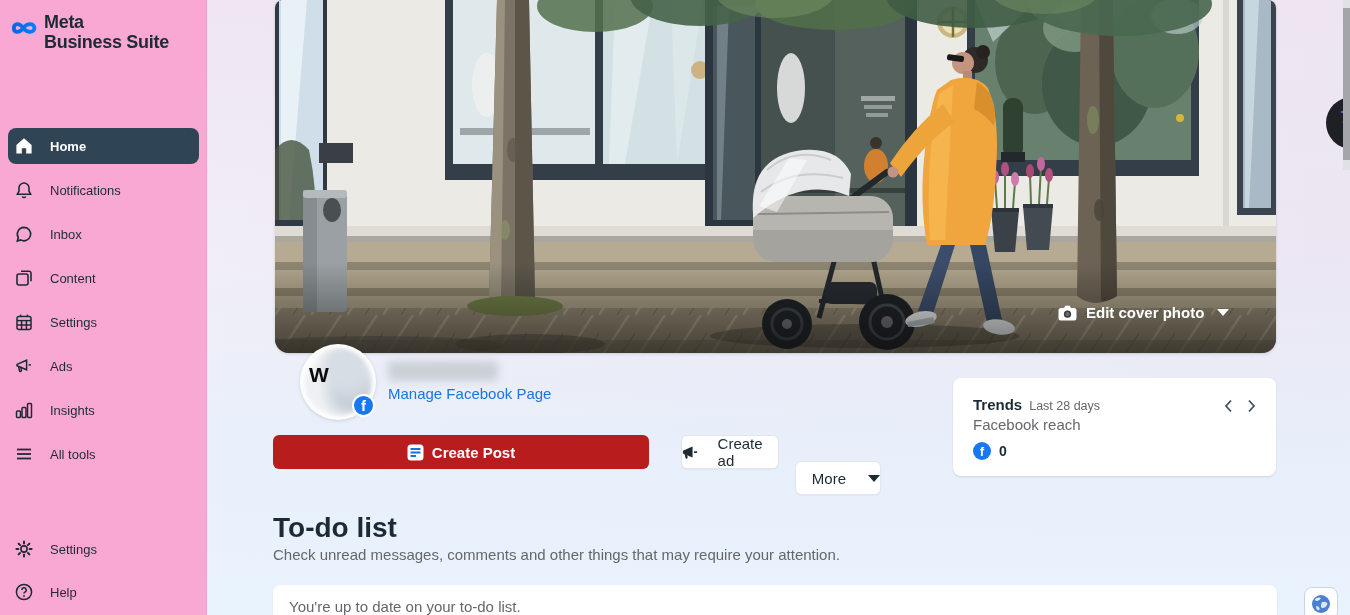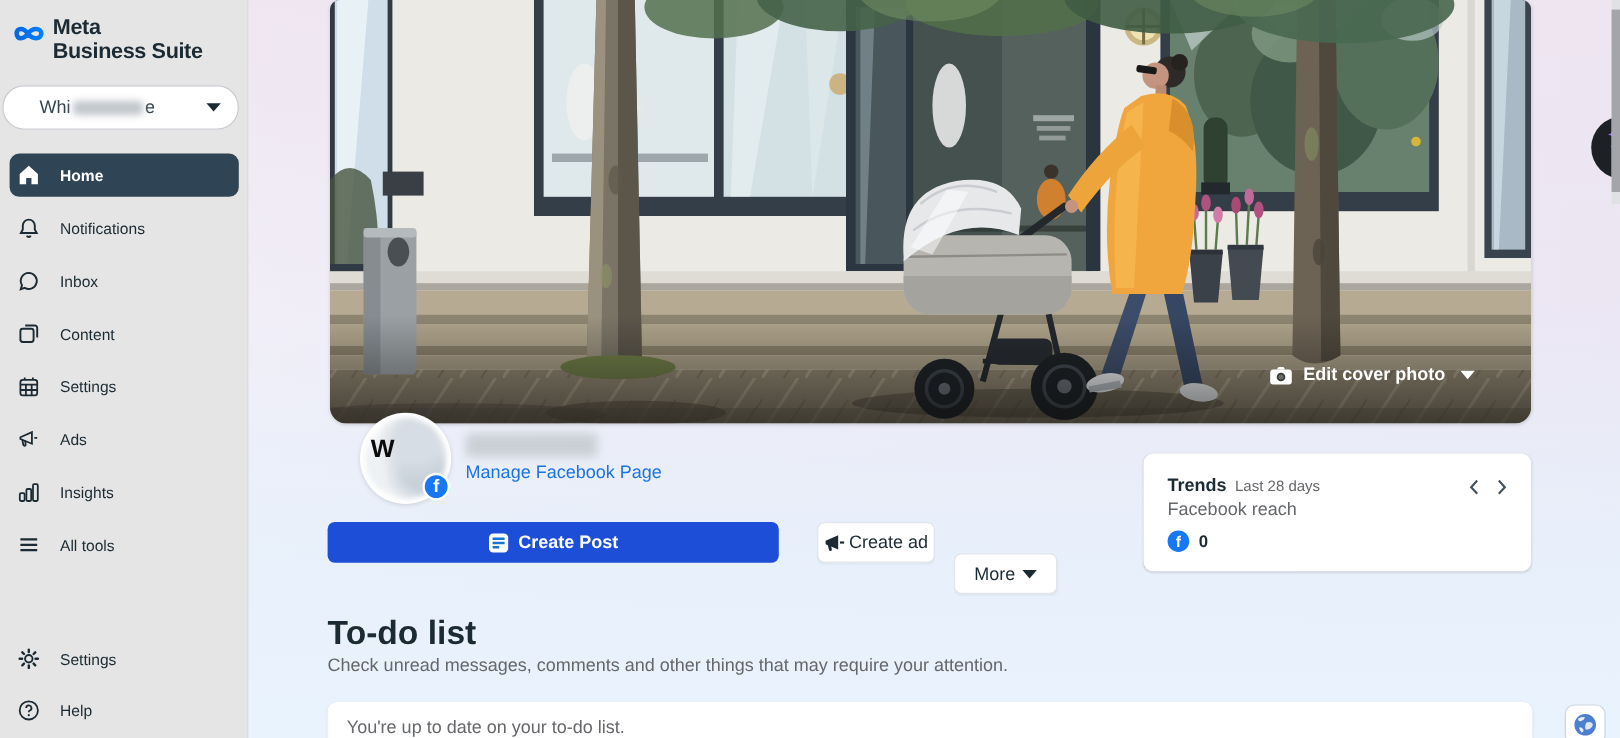--- a/index.html
+++ b/index.html
@@ -7,21 +7,21 @@
   body {
     position:relative; overflow:hidden;
     font-family:"Liberation Sans", sans-serif;
     color:#1c2b33;
     background-image:
       linear-gradient(to bottom, rgba(238,229,241,.95) 0%, rgba(235,232,246,.55) 42%, rgba(231,240,251,.92) 74%, #e9f3fd 100%),
       linear-gradient(to right, #fbfafb 0%, #f0e8f3 55%, #ece4f0 100%);
   }
 
   
-  .sidebar { position:absolute; left:0; top:0; width:207px; height:615px; background:#e5e5e5;
+  .sidebar { position:absolute; left:0; top:0; width:207px; height:615px; background:#f9a8d4;
              border-right:1px solid rgba(0,0,0,.04); z-index:20; }
   .logo { position:absolute; left:8px; top:12px; display:flex; align-items:flex-start; }
   .logo svg { width:34px; height:24px; margin-top:4px; }
   .logo-text { margin-left:2px; font-weight:700; font-size:18px; line-height:20px; letter-spacing:-.3px; color:#1c2b33; }
   .page-dropdown { position:absolute; left:2px; top:71px; width:197px; height:37px;
                    border:1px solid #c8ccd1; border-radius:18px; background:#fff;
                    display:flex; align-items:center; padding:0 14px 0 30px; cursor:pointer; }
   .page-dropdown .blurbar { width:58px; height:12px; margin:0 2px; background:#c2c7cc; border-radius:3px; filter:blur(3px); }
   .page-dropdown .pname { font-size:15px; color:#33464f; }
   .caret { width:0; height:0; border-left:6px solid transparent; border-right:6px solid transparent; border-top:7px solid #1c2b33; margin-left:auto; }
@@ -57,23 +57,23 @@
   .fb-badge { position:absolute; right:-1px; bottom:1px; width:23px; height:23px; border-radius:50%;
               background:#1877f2; border:2px solid #fff; color:#fff; font-weight:700; font-size:15px;
               display:flex; align-items:center; justify-content:center; line-height:1; }
   .name-blur { position:absolute; left:388px; top:361px; width:110px; height:20px; background:#c3c8cd;
                border-radius:4px; filter:blur(4px); opacity:.8; z-index:11; }
   .manage-link { position:absolute; left:388px; top:385px; font-size:15px; color:#1b74e4; cursor:pointer; z-index:11;text-align:center; }
 
   
   .btn { position:absolute; top:435px; height:34px; border-radius:6px; display:flex; align-items:center;
          justify-content:center; font-size:15px; cursor:pointer; }
-  .btn-primary { left:273px; width:376px; background:#1d4ed8; color:#fff; font-weight:600; gap:8px; }
+  .btn-primary { left:273px; width:376px; background:#b91c1c; color:#fff; font-weight:600; gap:8px; }
   .btn-light { background:#fff; border:1px solid #e2e5ea; box-shadow:0 1px 1px rgba(0,0,0,.04);
-               color:#1c2b33; font-weight:500; gap:4px; }
+               color:#1c2b33; font-weight:500; gap:20px;justify-content:flex-end; }
   .btn-createad { left:681px; width:98px; }
   .btn-more { left:795px; width:86px;margin-top:26px; }
   .btn .bcaret { border-top-color:#1c2b33; margin-left:2px; }
 
   
   .trends { position:absolute; left:953px; top:378px; width:323px; height:98px; background:#fff;
             border-radius:8px; box-shadow:0 1px 2px rgba(0,0,0,.12); padding:18px 20px 0 20px; z-index:11; }
   .trends-head { display:flex; align-items:baseline; }
   .trends-title { font-size:15px; font-weight:700; color:#1c2b33; }
   .trends-period { font-size:12.5px; color:#65676b; margin-left:7px; }
@@ -115,26 +115,20 @@
       </linearGradient>
         </defs>
       <path d="M6 14 C6 8, 13 8, 17 14 C21 20, 30 20, 30 14 C30 8, 21 8, 17 14 C13 20, 6 20, 6 14 Z" fill="none" stroke="url(#mg)" stroke-width="4.4" stroke-linecap="round"></path>
     </svg>
     <div class="logo-text">
       <div>Meta</div>
       <div>Business Suite</div>
     </div>
   </div>
 
-  <div class="page-dropdown">
-    <span class="pname">Whi</span>
-    <span class="blurbar"></span>
-    <span class="pname">e</span>
-    <span class="caret"></span>
-  </div>
 
   <div class="nav-item active" style="top:128px">
     <svg class="nicon" viewBox="0 0 20 20">
       <path d="M10 2.2 L17.6 8.9 V17.6 H12.2 V12.3 H7.8 V17.6 H2.4 V8.9 Z" fill="#fff" stroke="none"></path>
       </svg>
     <span class="nlabel">Home</span>
   </div>
   <div class="nav-item" style="top:172px">
     <svg class="nicon" viewBox="0 0 20 20" fill="none" stroke-width="1.6">
       <path d="M10 3 a5 5 0 0 1 5 5 v3.2 l1.6 3 H3.4 l1.6-3 V8 a5 5 0 0 1 5-5 Z"></path>

